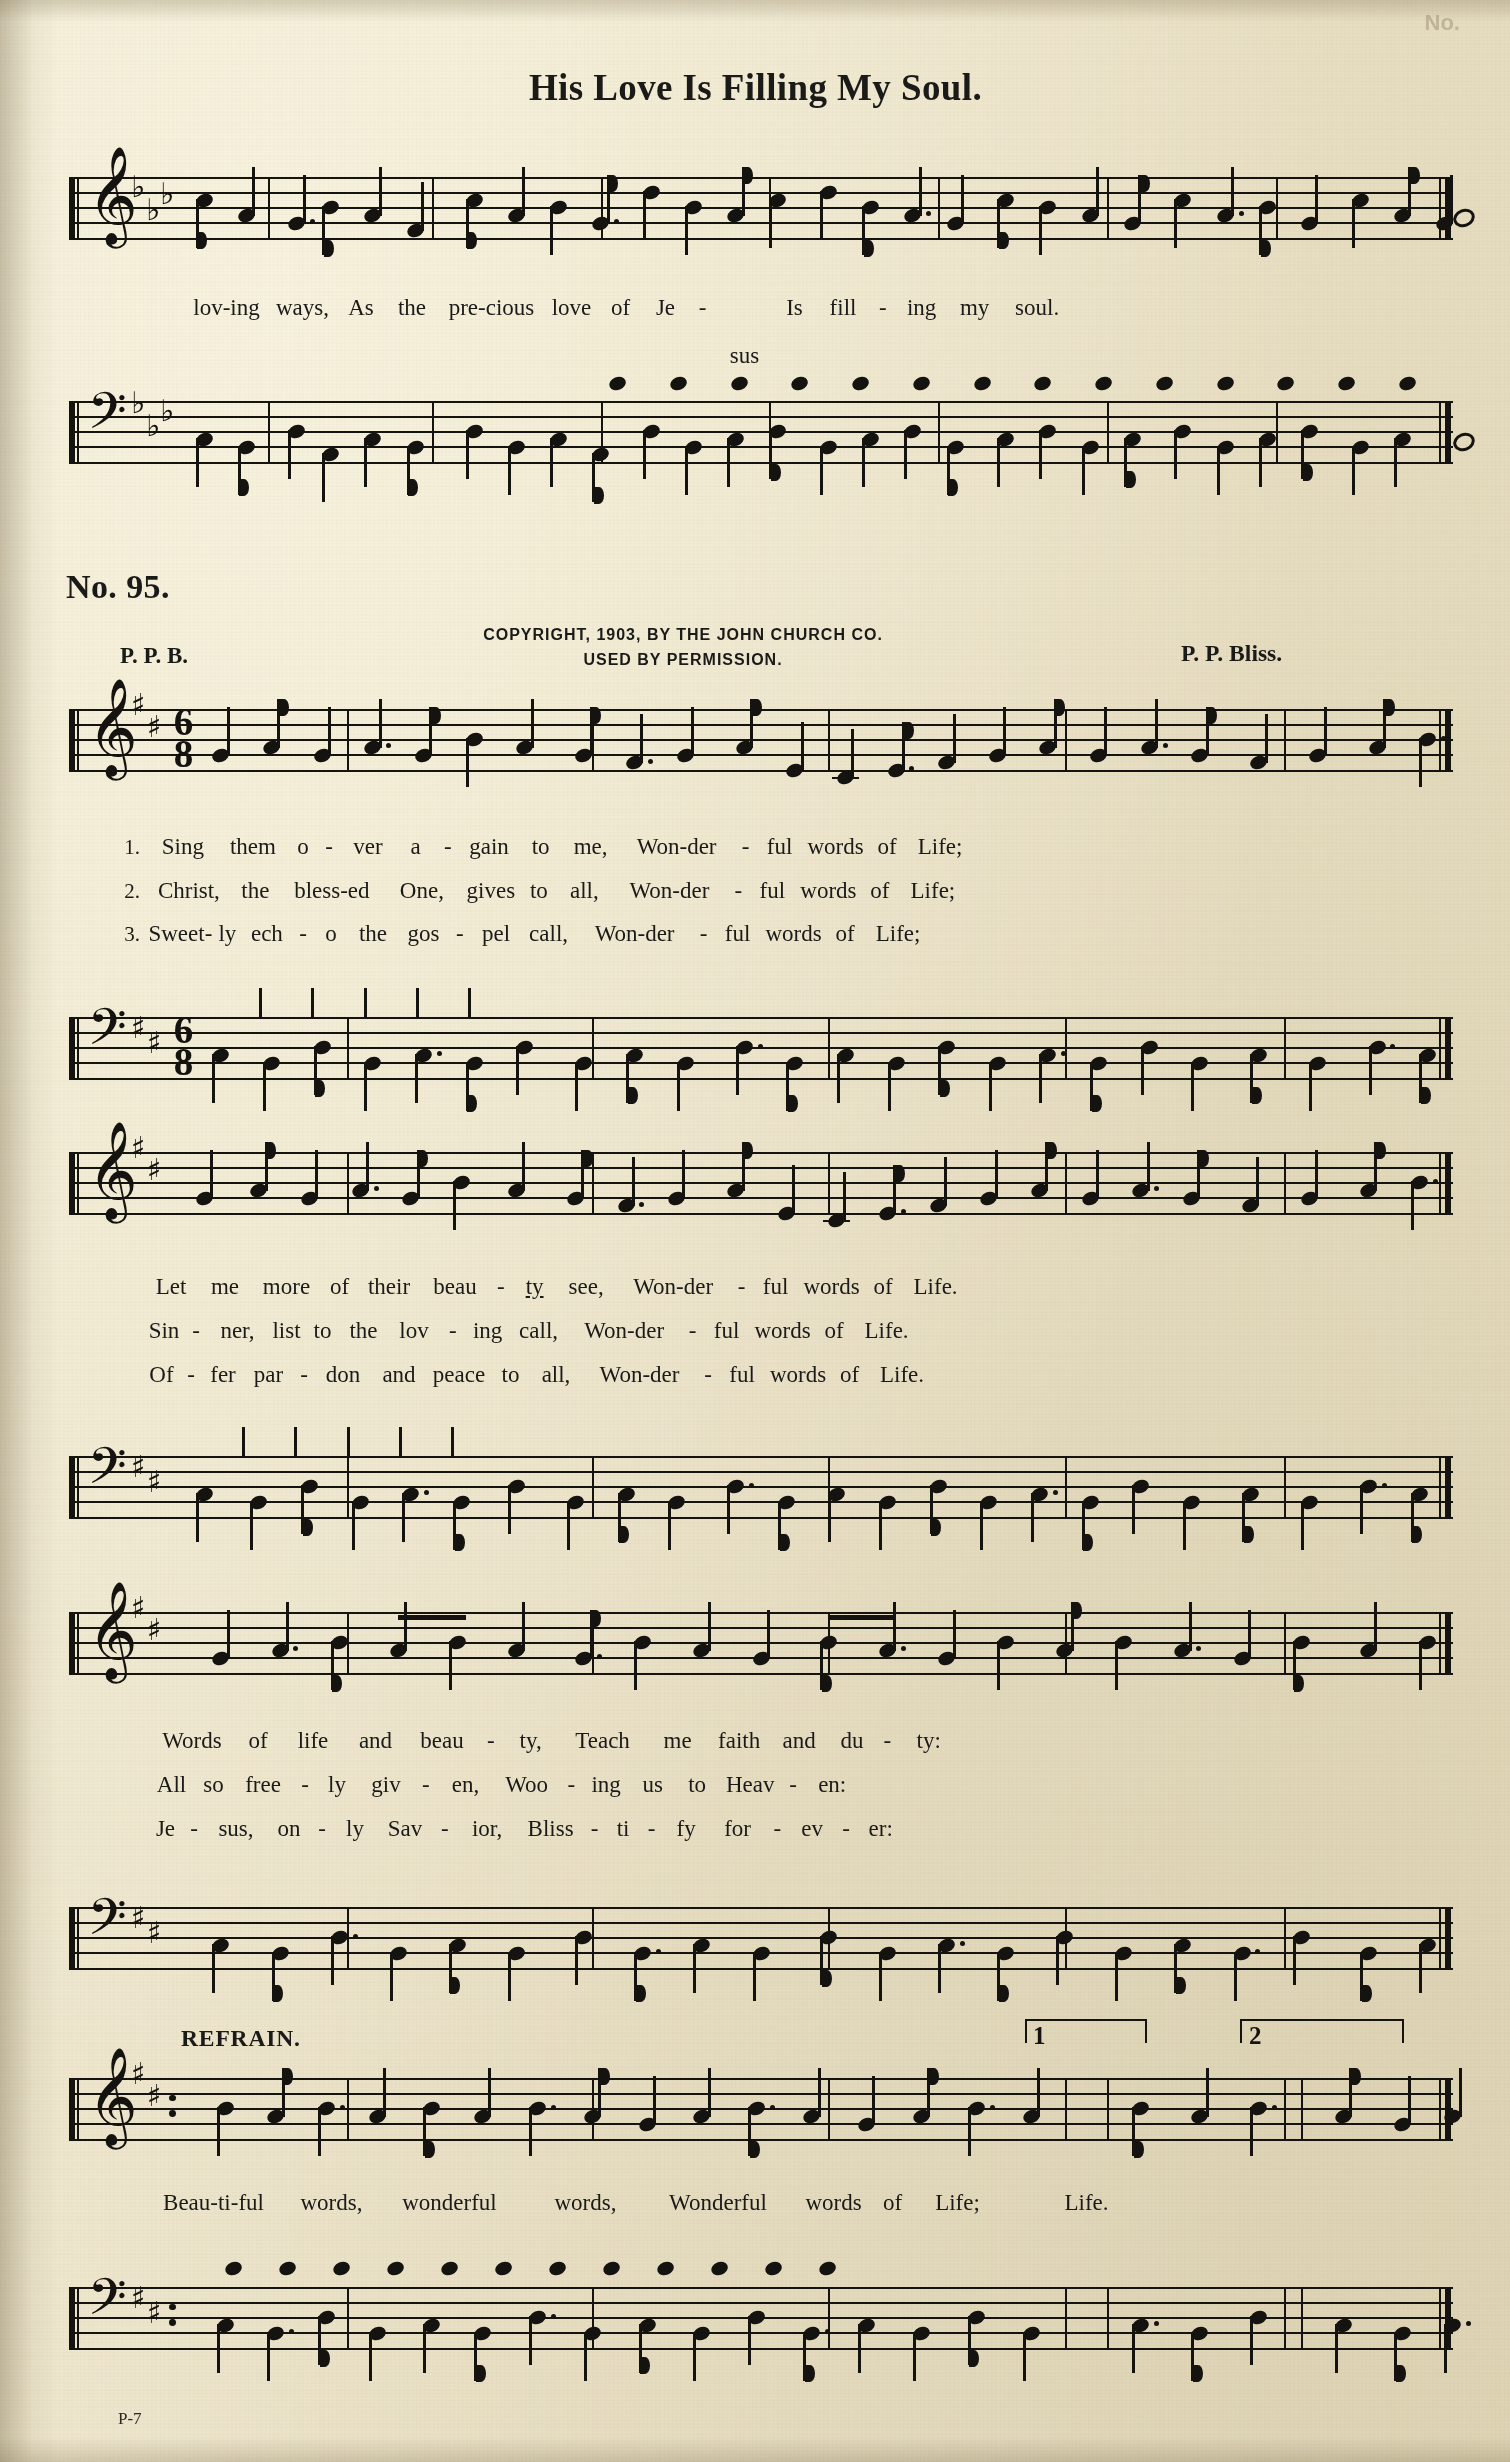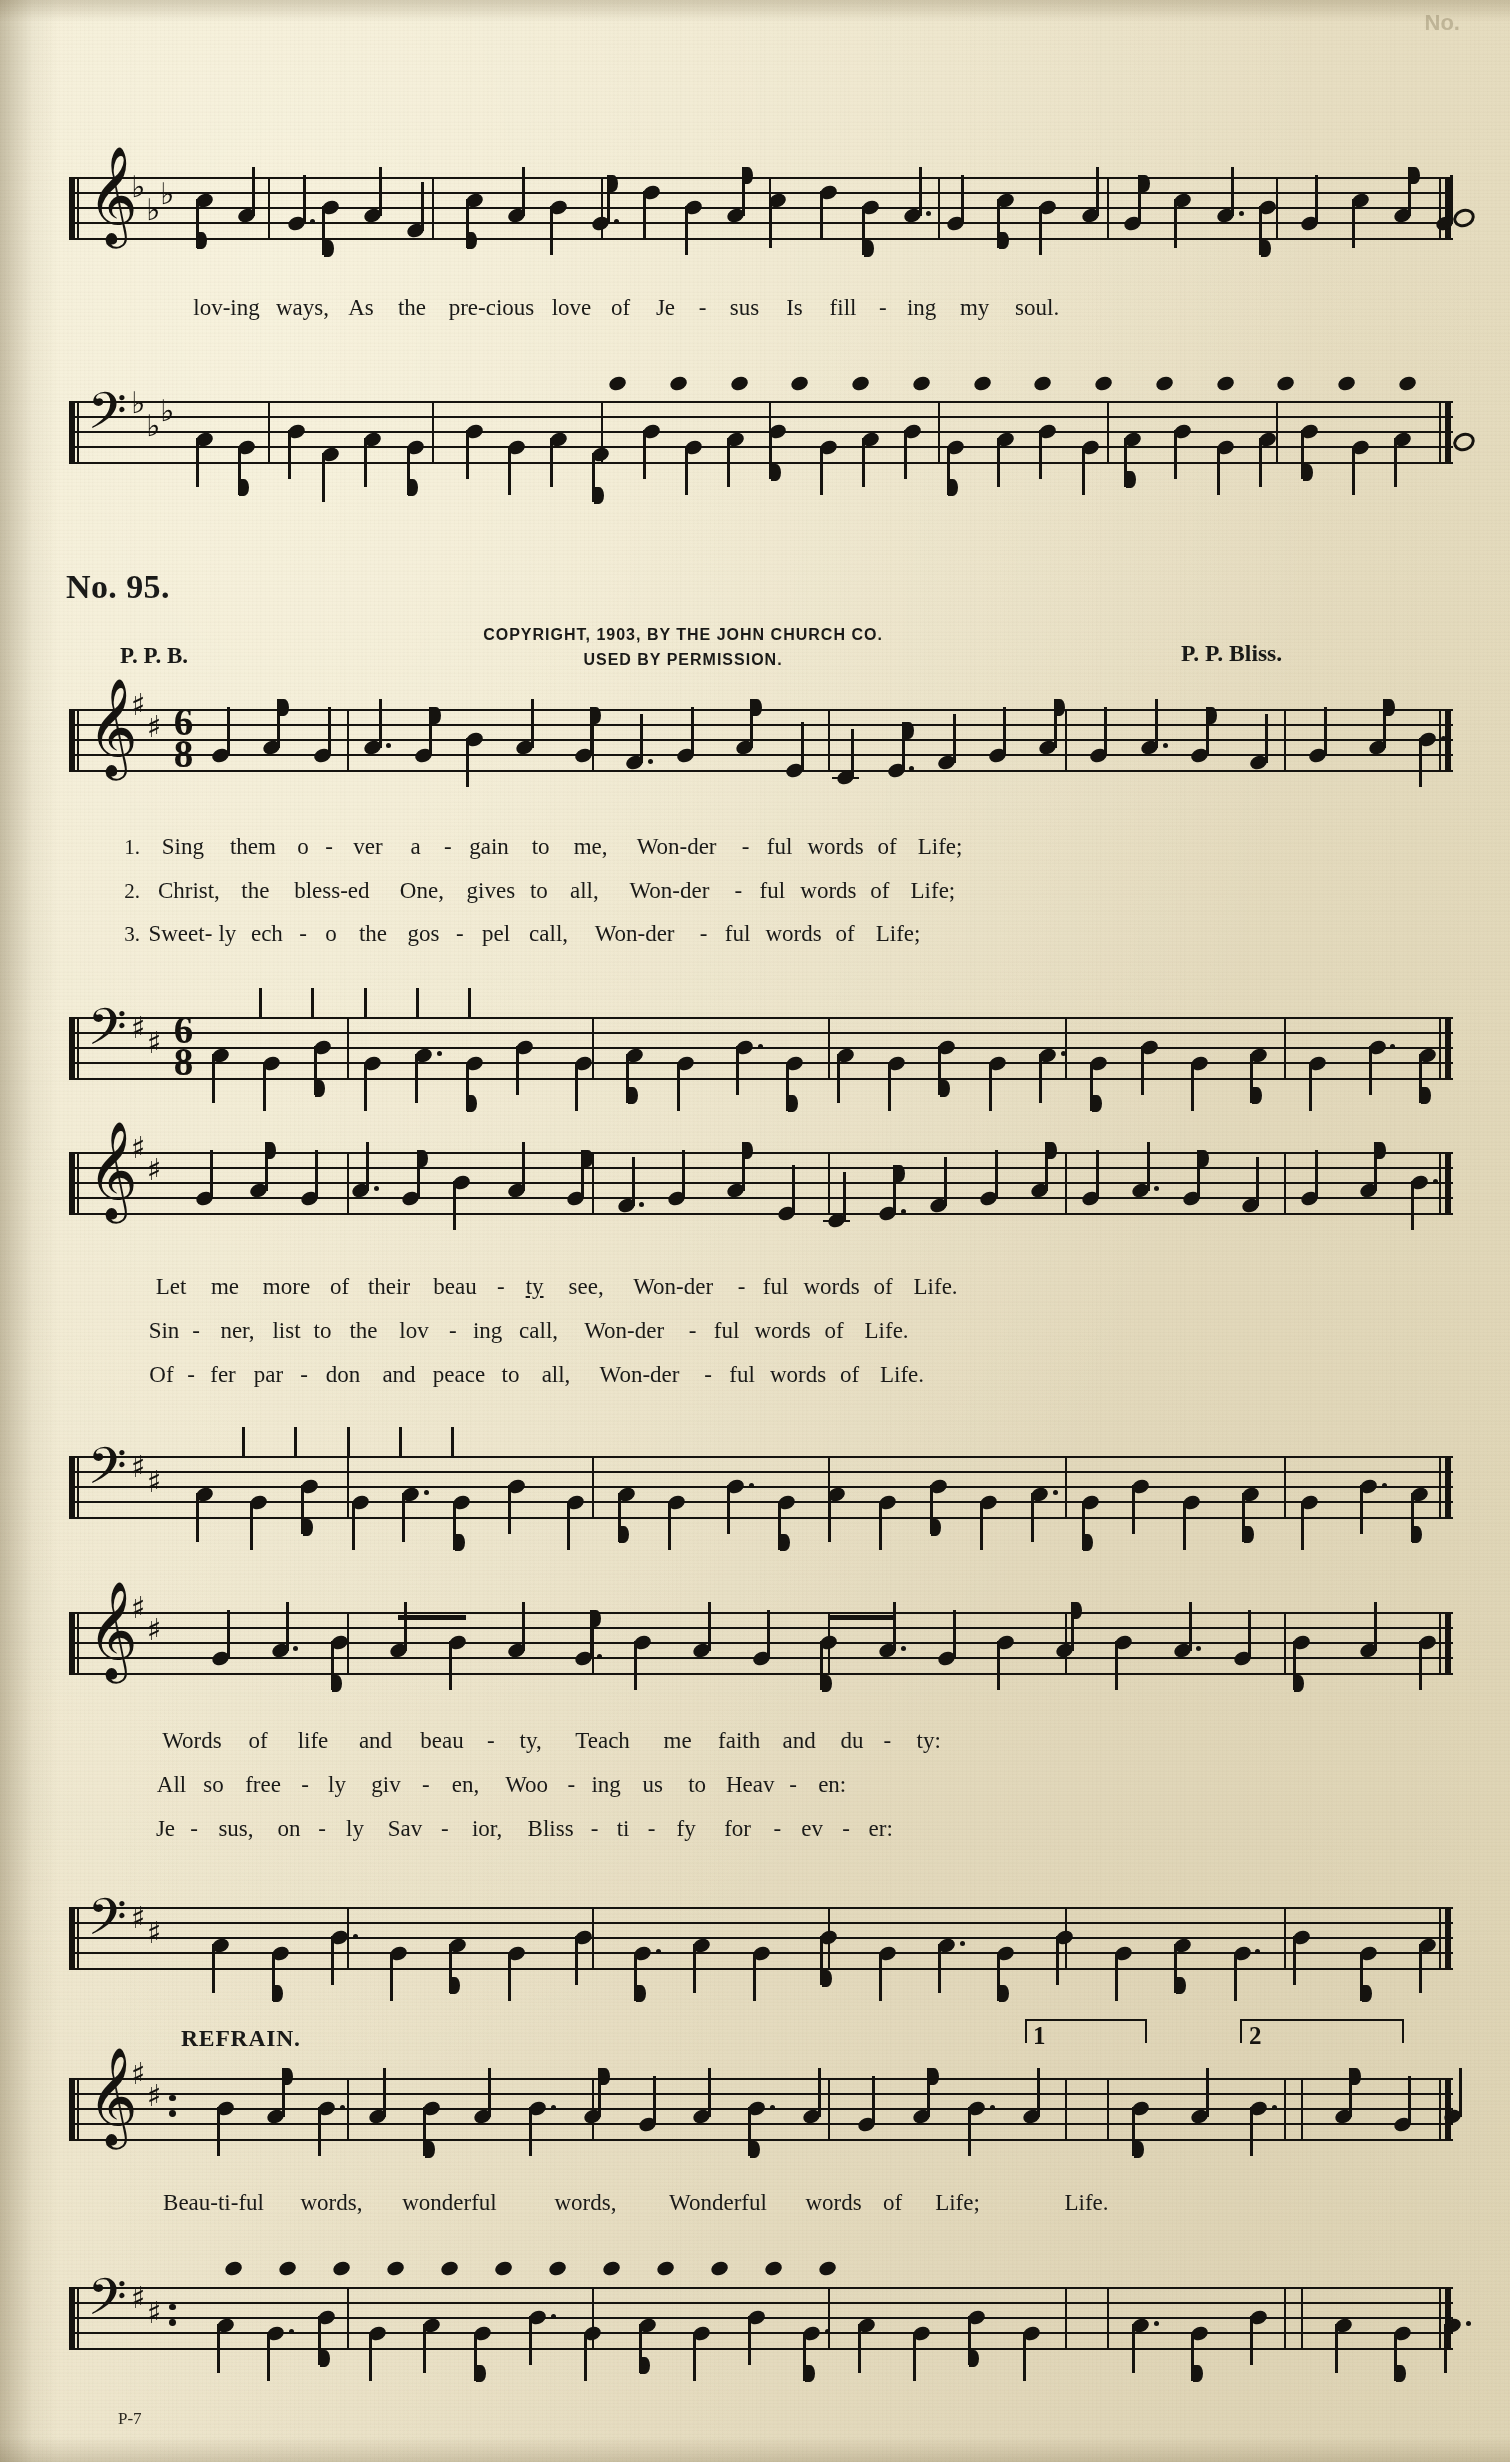--- a/index.html
+++ b/index.html
@@ -214,20 +214,21 @@
 
 <div class="page"></div>
 <div class="edge-left"></div>
 <div class="edge-top"></div>
 <div class="edge-bottom"></div>
 
 <div class="content">
 
   <div class="corner-ghost">No.</div>
 
+  <div class="abs ctr song-title" style="left:0; top:66px; width:1511px; font-size:37px;">His Love Is Filling My Soul.</div>
 
   <div class="staff-block" id="top-treble" style="left:69px; top:160px; width:1384px; height:93px;">
       <div class="ln" style="position:absolute;left:0;right:0;top:17px;height:1.7px;background:#15130f;"></div>
       <div class="ln" style="position:absolute;left:0;right:0;top:32px;height:1.7px;background:#15130f;"></div>
       <div class="ln" style="position:absolute;left:0;right:0;top:47px;height:1.7px;background:#15130f;"></div>
       <div class="ln" style="position:absolute;left:0;right:0;top:62px;height:1.7px;background:#15130f;"></div>
       <div class="ln" style="position:absolute;left:0;right:0;top:78px;height:1.7px;background:#15130f;"></div>
       <div class="bar thick" style="left:0px;top:17px;height:62px;"></div>
       <div class="bar" style="left:8.4px;top:17px;height:62px;"></div>
       <div class="bar" style="left:1370px;top:17px;height:62px;"></div>
@@ -322,21 +323,21 @@
       <span class="lyric-words">
         <span style="width: 81px;">lov-ing</span>
         <span style="width: 71px;">ways,</span>
         <span style="width: 46px;">As</span>
         <span style="width: 56px;">the</span>
         <span style="width: 103px;">pre-cious</span>
         <span style="width: 57px;">love</span>
         <span style="width: 41px;">of</span>
         <span style="width: 49px;">Je</span>
         <span style="width: 25px;">-</span>
-        <span style="width: 59px;">sus</span>
+        <span style="width: 59px; margin-top: 48px;">sus</span>
         <span style="width: 41px;">Is</span>
         <span style="width: 56px;">fill</span>
         <span style="width: 23.6px;">-</span>
         <span style="width: 54px;">ing</span>
         <span style="width: 52px;">my</span>
         <span style="width: 73px;">soul.</span>
       </span>
     </div>
 
   <div class="staff-block" id="top-bass" style="left:69px; top:384px; width:1384px; height:93px;">

